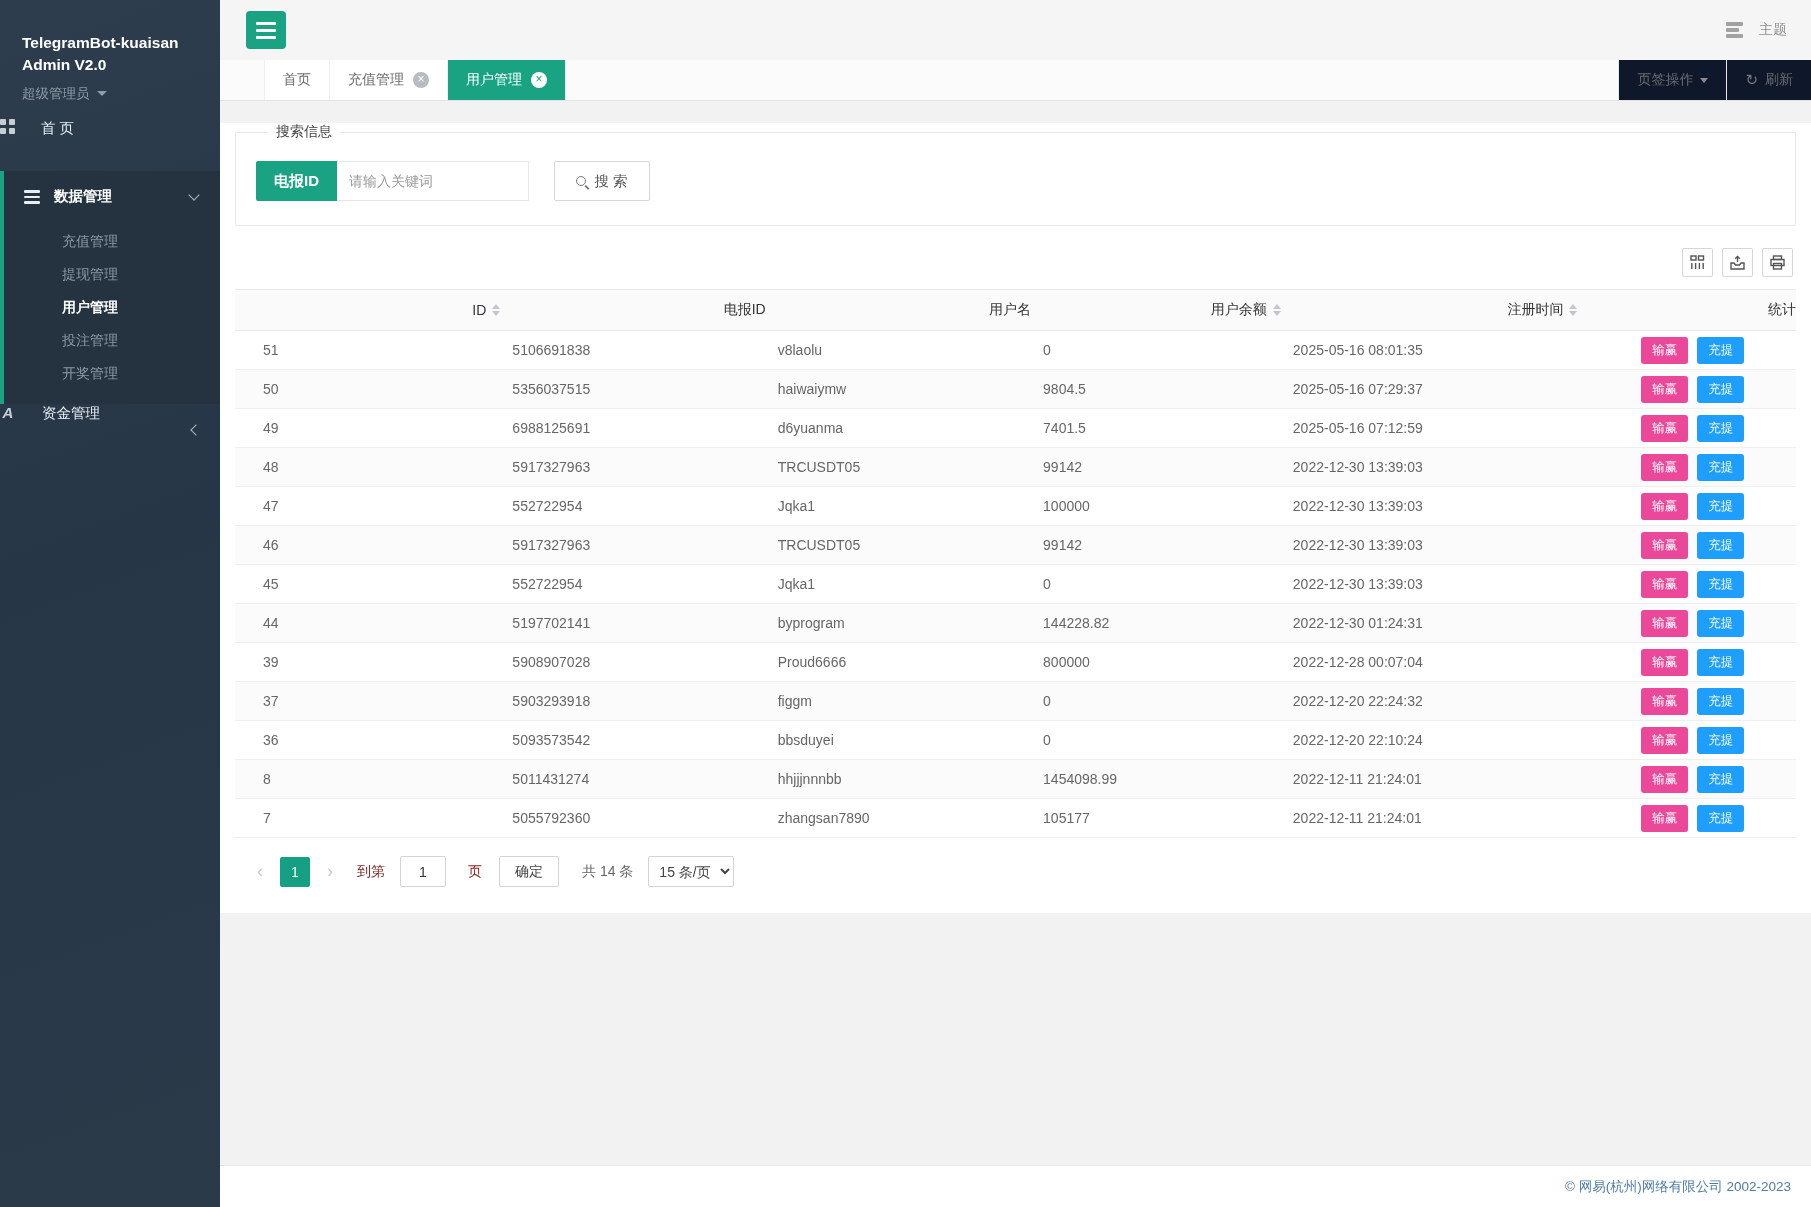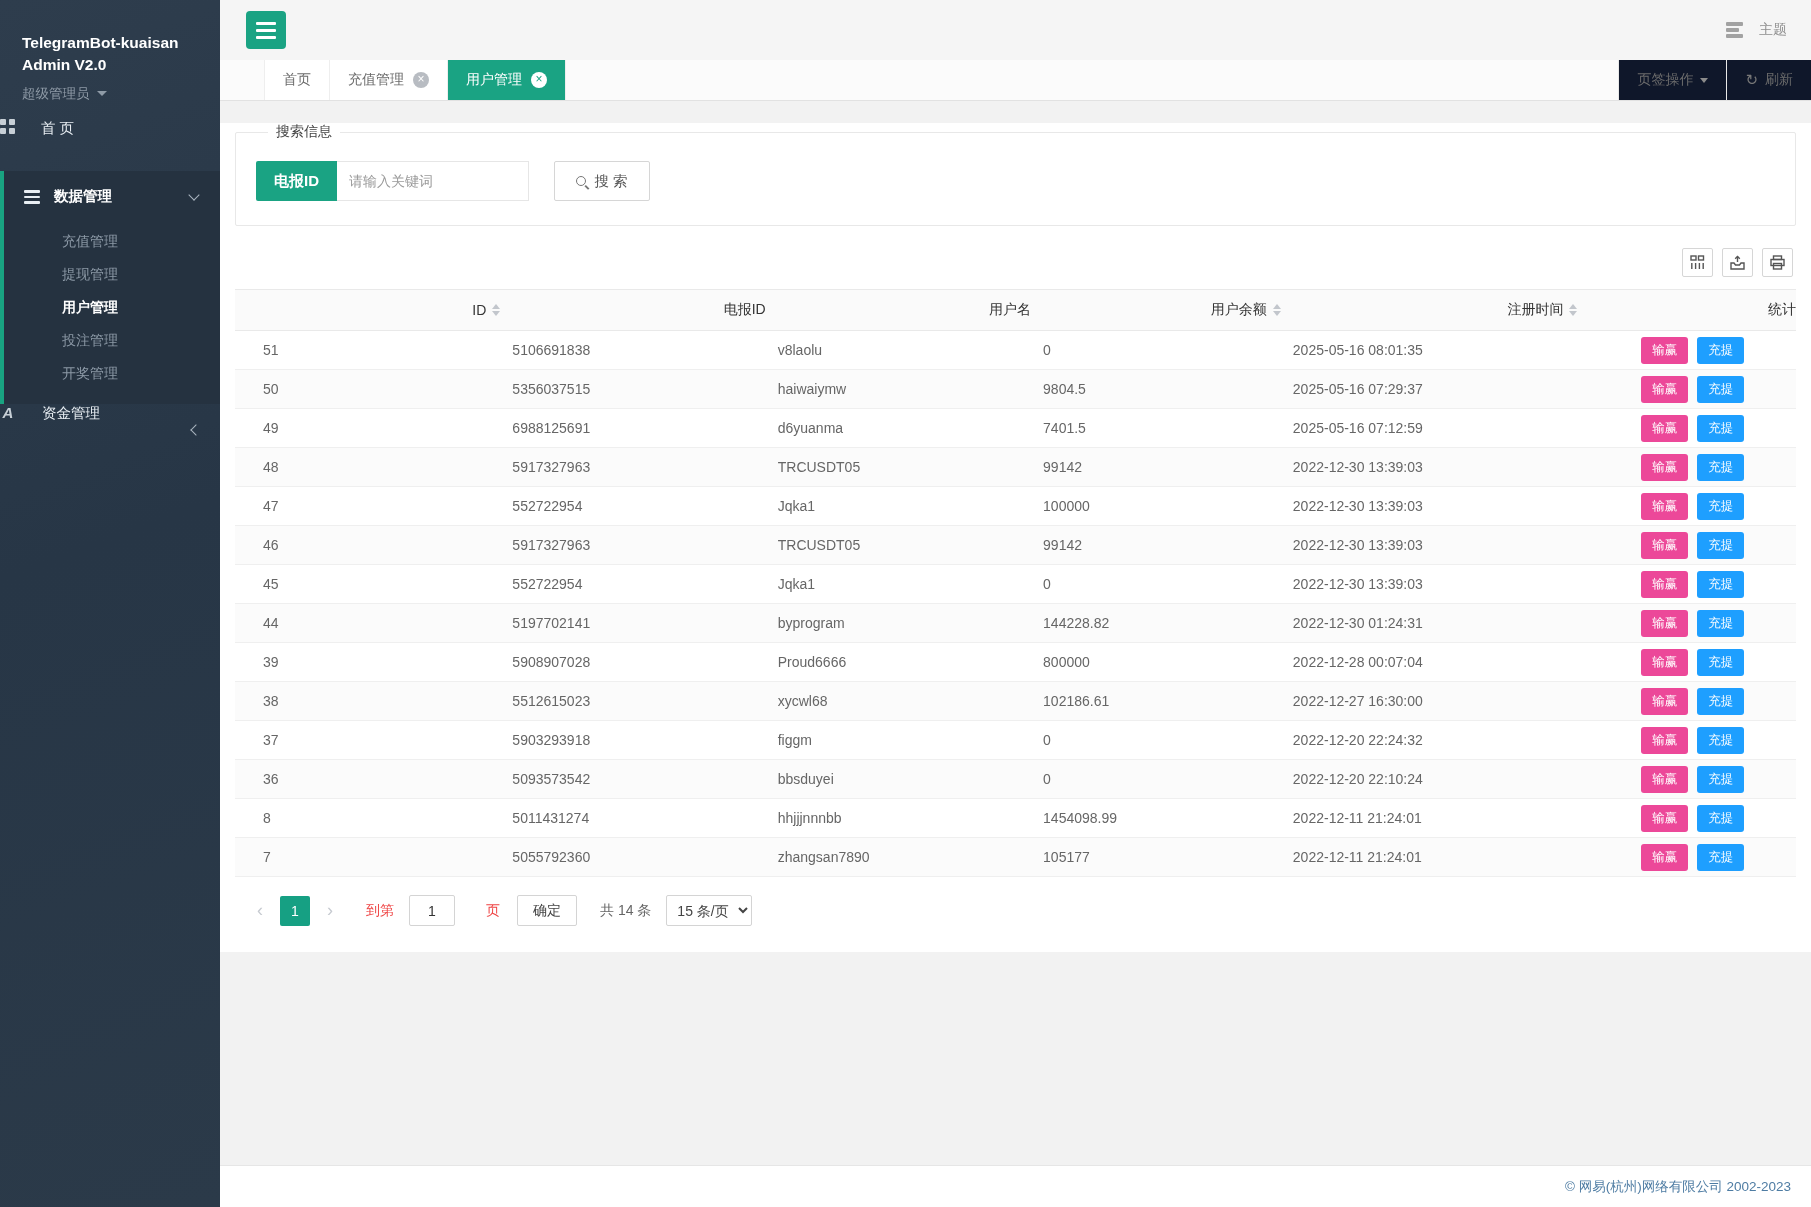--- a/index.html
+++ b/index.html
@@ -85,21 +85,21 @@
   .col-stat { text-align:center; }
   table.users th.col-stat { padding-left:0; }
   .btn-win, .btn-rec { display:inline-block; padding:5px 11px; border-radius:3px; color:#fff; font-size:12.5px; cursor:pointer; }
   .btn-win { background:#ec4899; margin-right:9px; }
   .btn-rec { background:#1e9fff; }
 
   
   .pager { display:flex; align-items:center; margin:18px 0 0 14px; gap:9px; color:#666; }
   .pg-arrow { font-size:18px; color:#c6cad0; width:22px; text-align:center; cursor:pointer; }
   .pg-cur { width:30px; height:30px; background:#16a083; color:#fff; border-radius:2px; text-align:center; line-height:30px; cursor:pointer; }
-  .pg-label { color:#ef4444; margin-left:16px; }
+  .pg-label { color:#7f1d1d; margin-left:7px; }
   .pg-input { width:46px; height:31px; border:1px solid #d4d4d4; border-radius:2px; text-align:center; color:#333; font-size:14px; margin:0 6px; font-family:inherit; }
   .pg-ok { height:31px; padding:0 15px; background:#fff; border:1px solid #d4d4d4; border-radius:2px; color:#444; font-size:14px; margin:0 8px; cursor:pointer; font-family:inherit; }
   .pg-total { margin:0 6px; }
   .pg-select { height:31px; border:1px solid #d4d4d4; border-radius:2px; color:#444; font-size:14px; padding:0 6px; background:#fff; font-family:inherit; }
 
   
   .footer { height:42px; background:#fff; border-top:1px solid #e6e6e6; flex:none; display:flex; align-items:center; justify-content:flex-end; padding-right:20px; color:#4e7ca3; font-size:13.5px; }
 </style>
 </head>
 <body>
@@ -346,28 +346,20 @@
             </tr>
           <tr>
               <td>39</td>
               <td>5908907028</td>
               <td>Proud6666</td>
               <td>800000</td>
               <td>2022-12-28 00:07:04</td>
               <td class="col-stat"><span class="btn-win">输赢</span><span class="btn-rec">充提</span></td>
             </tr>
           <tr>
-              <td>38</td>
-              <td>5512615023</td>
-              <td>xycwl68</td>
-              <td>102186.61</td>
-              <td>2022-12-27 16:30:00</td>
-              <td class="col-stat"><span class="btn-win">输赢</span><span class="btn-rec">充提</span></td>
-            </tr>
-          <tr>
               <td>37</td>
               <td>5903293918</td>
               <td>figgm</td>
               <td>0</td>
               <td>2022-12-20 22:24:32</td>
               <td class="col-stat"><span class="btn-win">输赢</span><span class="btn-rec">充提</span></td>
             </tr>
           <tr>
               <td>36</td>
               <td>5093573542</td>

